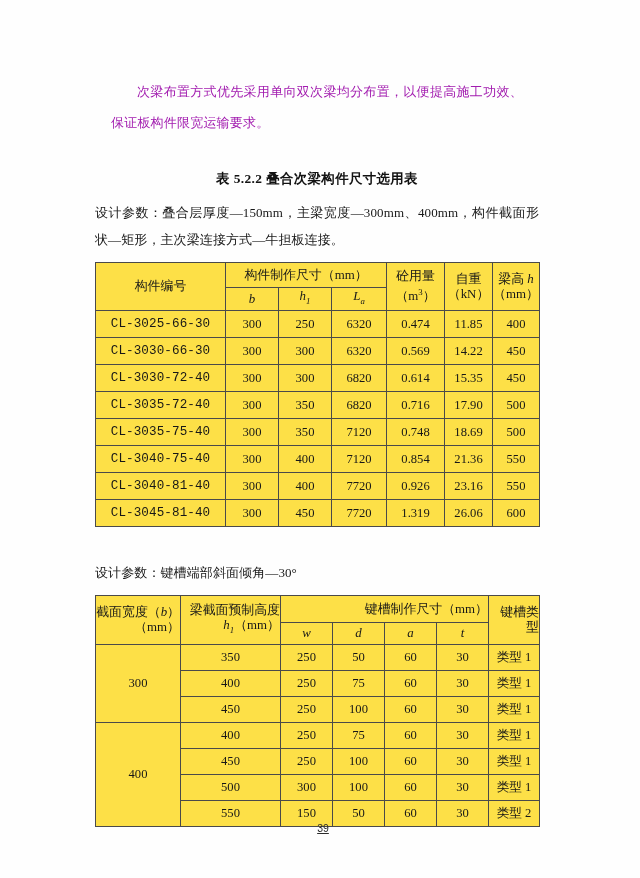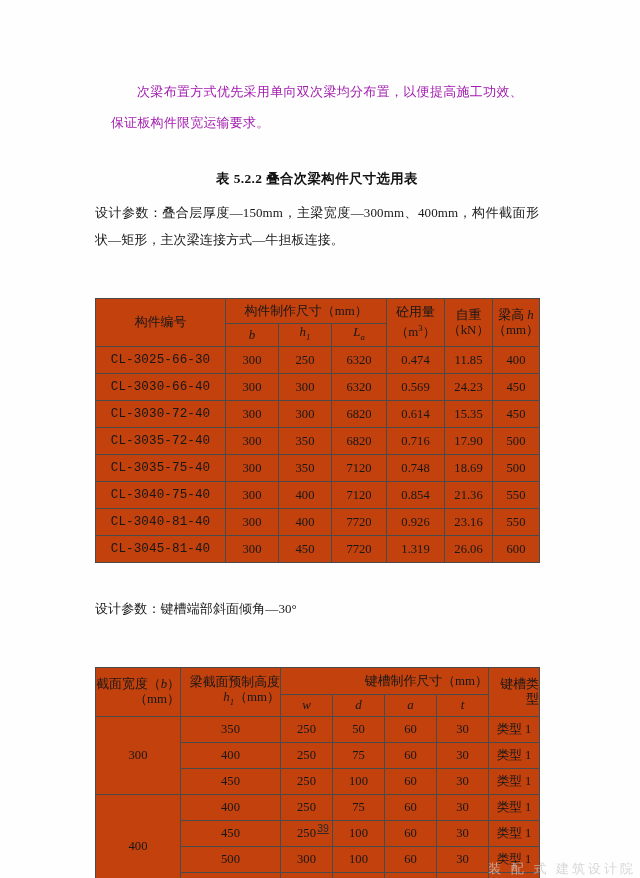--- a/index.html
+++ b/index.html
@@ -67,22 +67,21 @@
     text-justify: inter-ideograph;
     color: #181818;
     letter-spacing: 0.1px;
   }
 
   
   table.grid {
     border-collapse: collapse;
     width: 444px;
     table-layout: fixed;
-    background: #c2410c;
-    margin-top: 36px;
+    background: #fde047;
   }
   table.grid td, table.grid th {
     border: 1px solid #4a4a4a;
     text-align: center;
     vertical-align: middle;
     font-weight: normal;
     font-size: 12.6px;
     color: #171717;
     padding: 0;
     line-height: 15px;
@@ -185,26 +184,26 @@
         <tr>
           <td class="id-cell">CL-3025-66-30</td>
           <td>300</td>
           <td>250</td>
           <td>6320</td>
           <td>0.474</td>
           <td>11.85</td>
           <td>400</td>
         </tr>
         <tr>
-          <td class="id-cell">CL-3030-66-40</td>
+          <td class="id-cell">CL-3030-66-30</td>
           <td>300</td>
           <td>300</td>
           <td>6320</td>
           <td>0.569</td>
-          <td>24.23</td>
+          <td>14.22</td>
           <td>450</td>
         </tr>
         <tr>
           <td class="id-cell">CL-3030-72-40</td>
           <td>300</td>
           <td>300</td>
           <td>6820</td>
           <td>0.614</td>
           <td>15.35</td>
           <td>450</td>
@@ -357,14 +356,13 @@
           <td>60</td>
           <td>30</td>
           <td>类型 2</td>
         </tr>
       </tbody>
     </table>
 
   </div>
 
   <div class="page-number">39</div>
-  <div class="watermark">装 配 式 建筑设计院</div>
 </div>
 
 </body></html>

